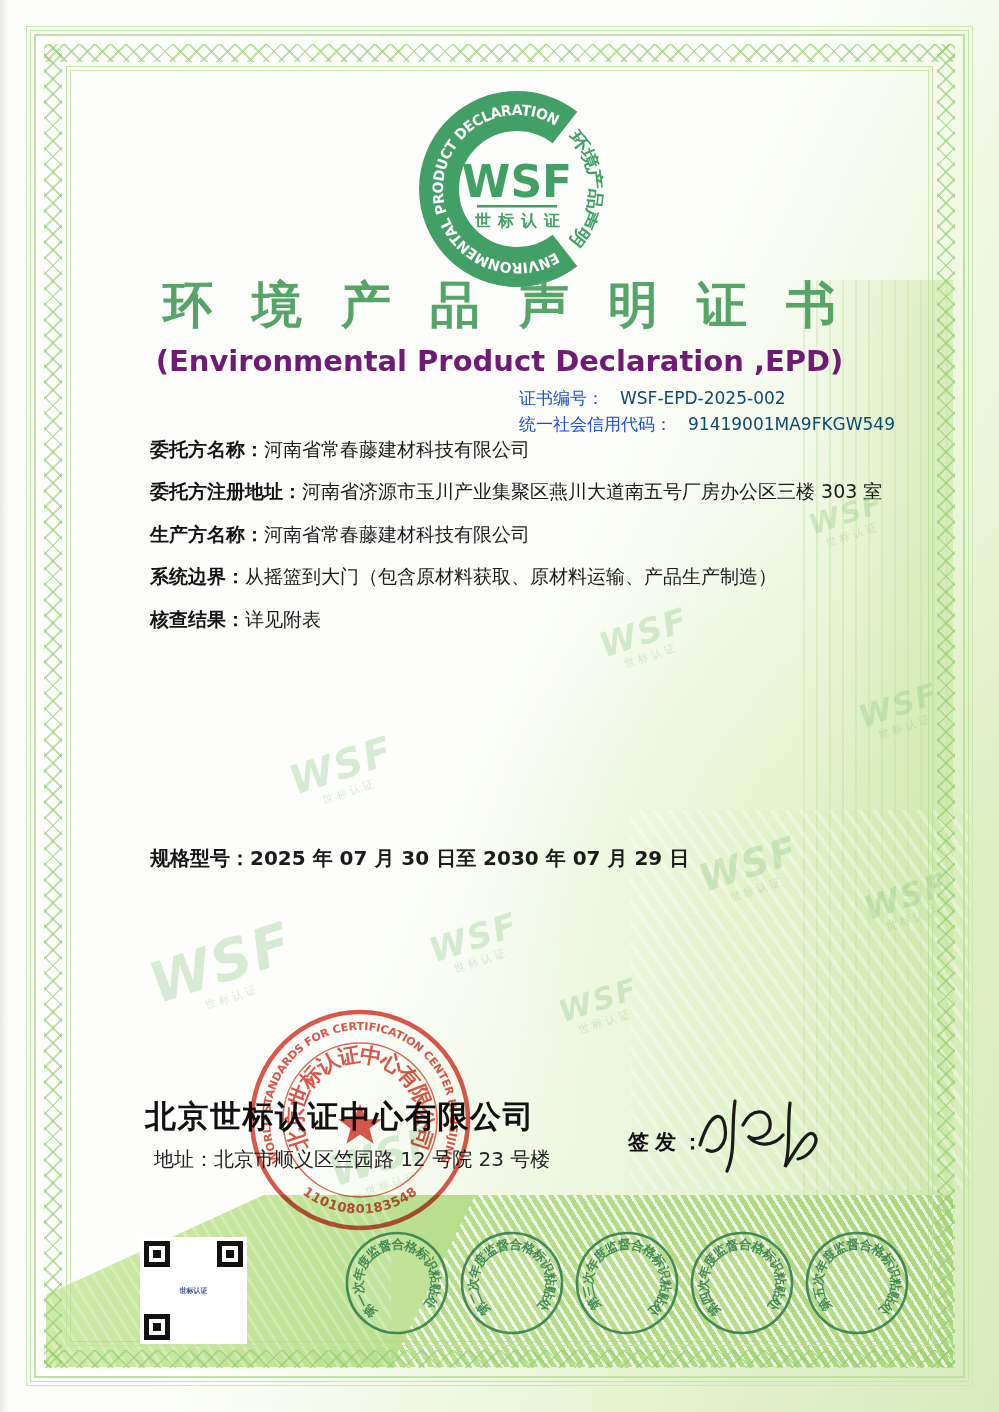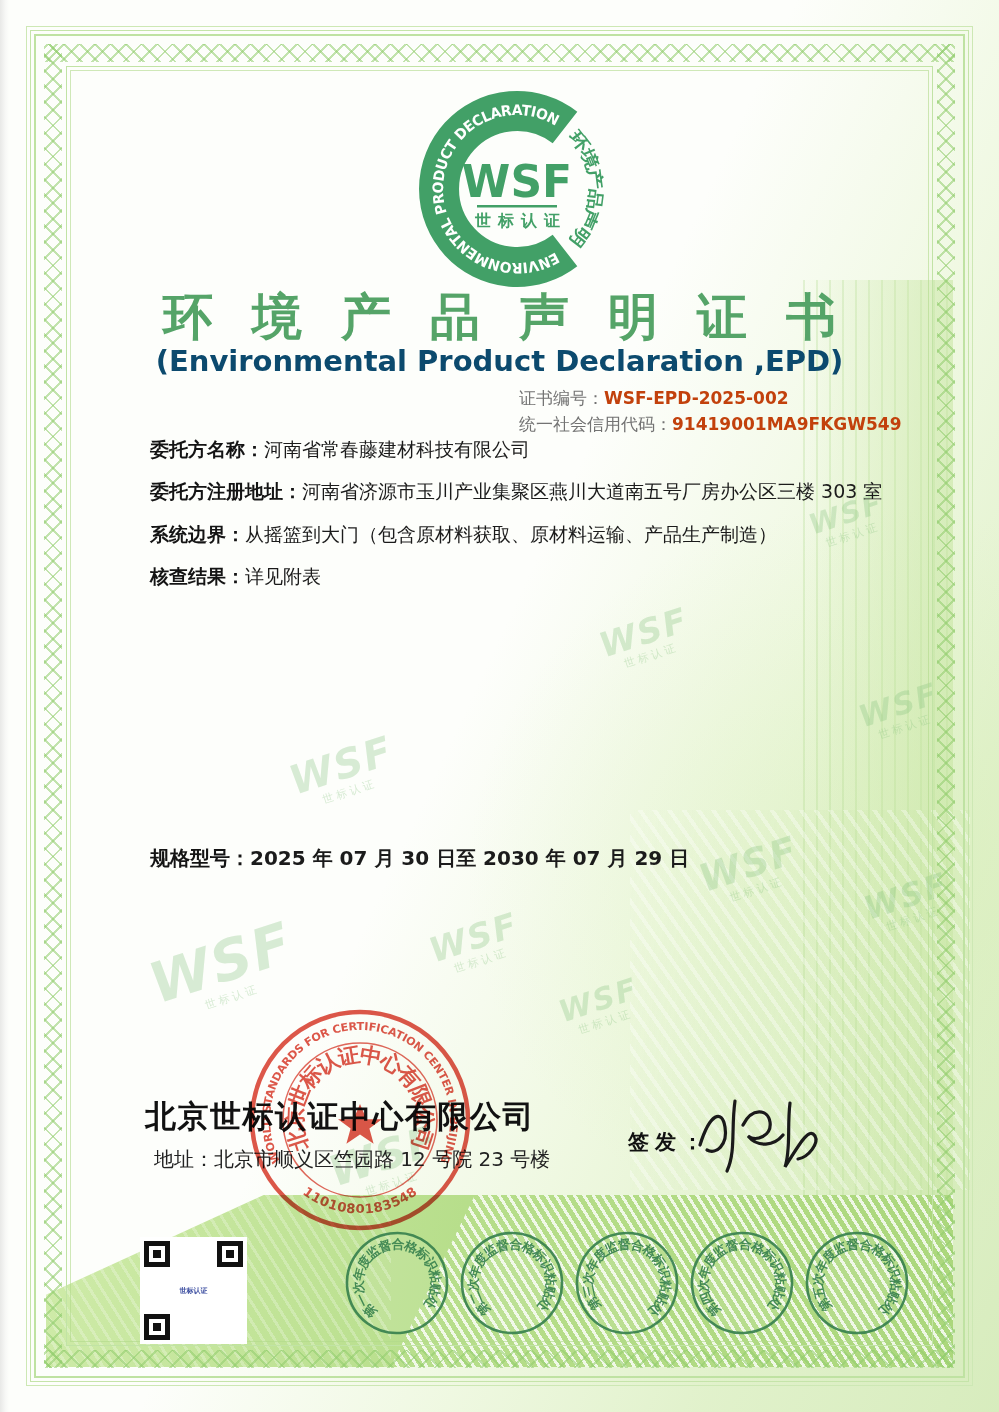--- a/index.html
+++ b/index.html
@@ -42,27 +42,27 @@
   .band{position:absolute;z-index:2;pointer-events:none;background:
     repeating-linear-gradient(45deg, rgba(146,205,110,0) 0 4px, rgba(146,205,110,.55) 4px 6px, rgba(146,205,110,0) 6px 11px),
     repeating-linear-gradient(-45deg, rgba(146,205,110,0) 0 4px, rgba(146,205,110,.55) 4px 6px, rgba(146,205,110,0) 6px 11px);}
   .band-top{left:44px;right:44px;top:44px;height:18px;}
   .band-bottom{left:44px;right:44px;bottom:44px;height:18px;}
   .band-left{top:44px;bottom:44px;left:44px;width:18px;}
   .band-right{top:44px;bottom:44px;right:44px;width:18px;}
 
   
   .epd-logo{position:absolute;left:412px;top:86px;z-index:3;}
-  .title-cn{position:absolute;left:0;right:0;top:284px;z-index:3;text-align:center;
+  .title-cn{position:absolute;left:0;right:0;top:272px;z-index:3;text-align:center;
     font-size:50px;font-weight:700;letter-spacing:39px;text-indent:39px;color:#55a468;}
   .title-en{position:absolute;left:0;right:0;top:344px;z-index:3;text-align:center;
-    font-size:29px;font-weight:700;color:#0c4a6e;}
+    font-size:29px;font-weight:700;color:#701a75;}
   .cert-meta{position:absolute;left:519px;top:385px;z-index:3;font-size:17px;line-height:26px;}
-  .cert-meta .m-label{color:#737373;}
-  .cert-meta .m-value{color:#c2410c;font-weight:700;}
+  .cert-meta .m-label{color:#1d4ed8;}
+  .cert-meta .m-value{color:#0c4a6e;font-weight:400;margin-left:16px;}
 
   
   .fields{position:absolute;left:150px;top:437px;width:740px;z-index:3;}
   .field-row{height:42.4px;font-size:19px;white-space:nowrap;}
   .f-label{font-weight:700;color:#141414;}
   .f-value{font-weight:500;color:#1b1b1b;}
   .validity{position:absolute;left:150px;top:845px;z-index:3;font-size:20px;white-space:nowrap;}
   .validity .f-label{font-weight:700;}
   .validity .f-value{font-weight:600;}
 
@@ -175,20 +175,21 @@
   <div class="title-en">(Environmental Product Declaration ,EPD)</div>
 
   <div class="cert-meta">
     <div><span class="m-label">证书编号：</span><span class="m-value">WSF-EPD-2025-002</span></div>
     <div><span class="m-label">统一社会信用代码：</span><span class="m-value">91419001MA9FKGW549</span></div>
   </div>
 
   <div class="fields">
     <div class="field-row"><span class="f-label">委托方名称：</span><span class="f-value">河南省常春藤建材科技有限公司</span></div>
     <div class="field-row"><span class="f-label">委托方注册地址：</span><span class="f-value">河南省济源市玉川产业集聚区燕川大道南五号厂房办公区三楼 303 室</span></div>
+    <div class="field-row"><span class="f-label">生产方名称：</span><span class="f-value">河南省常春藤建材科技有限公司</span></div>
     <div class="field-row"><span class="f-label">系统边界：</span><span class="f-value">从摇篮到大门（包含原材料获取、原材料运输、产品生产制造）</span></div>
     <div class="field-row"><span class="f-label">核查结果：</span><span class="f-value">详见附表</span></div>
   </div>
 
   <div class="validity"><span class="f-label">规格型号：</span><span class="f-value">2025 年 07 月 30 日至 2030 年 07 月 29 日</span></div>
 
   <div class="issuer-company">北京世标认证中心有限公司</div>
   <div class="issuer-addr1"><span>地址：</span><span>北京市顺义区竺园路 12 号院 23 号楼</span></div>
   <div class="sign-label">签发：</div>
 

